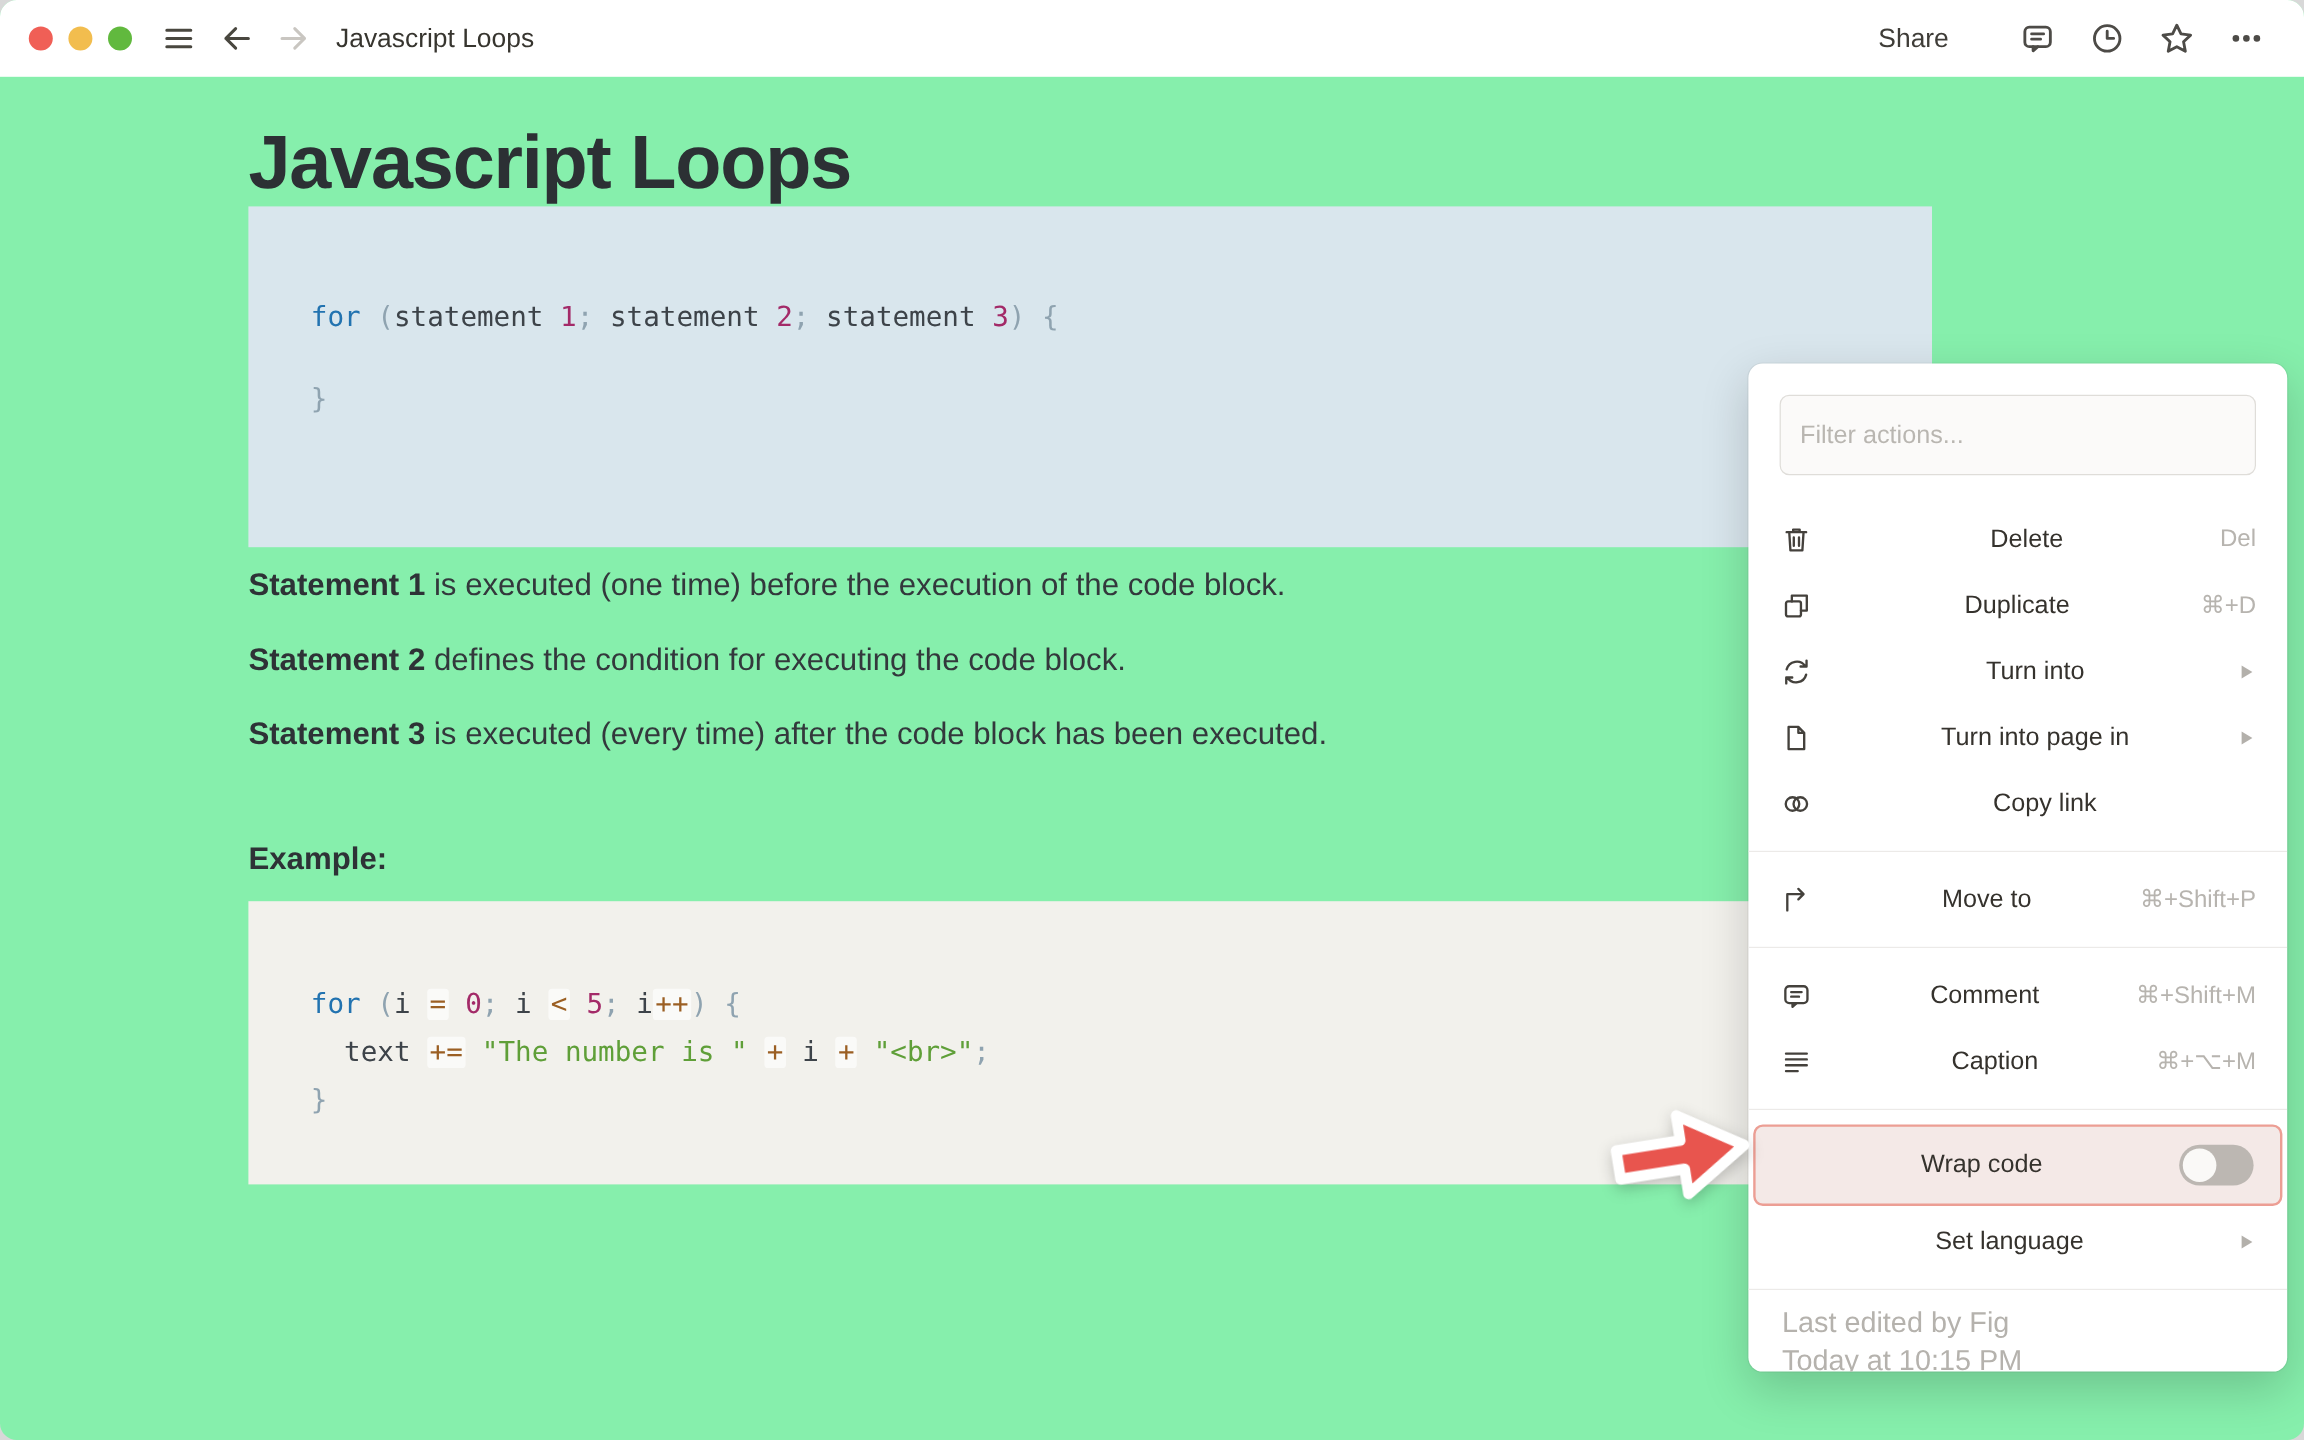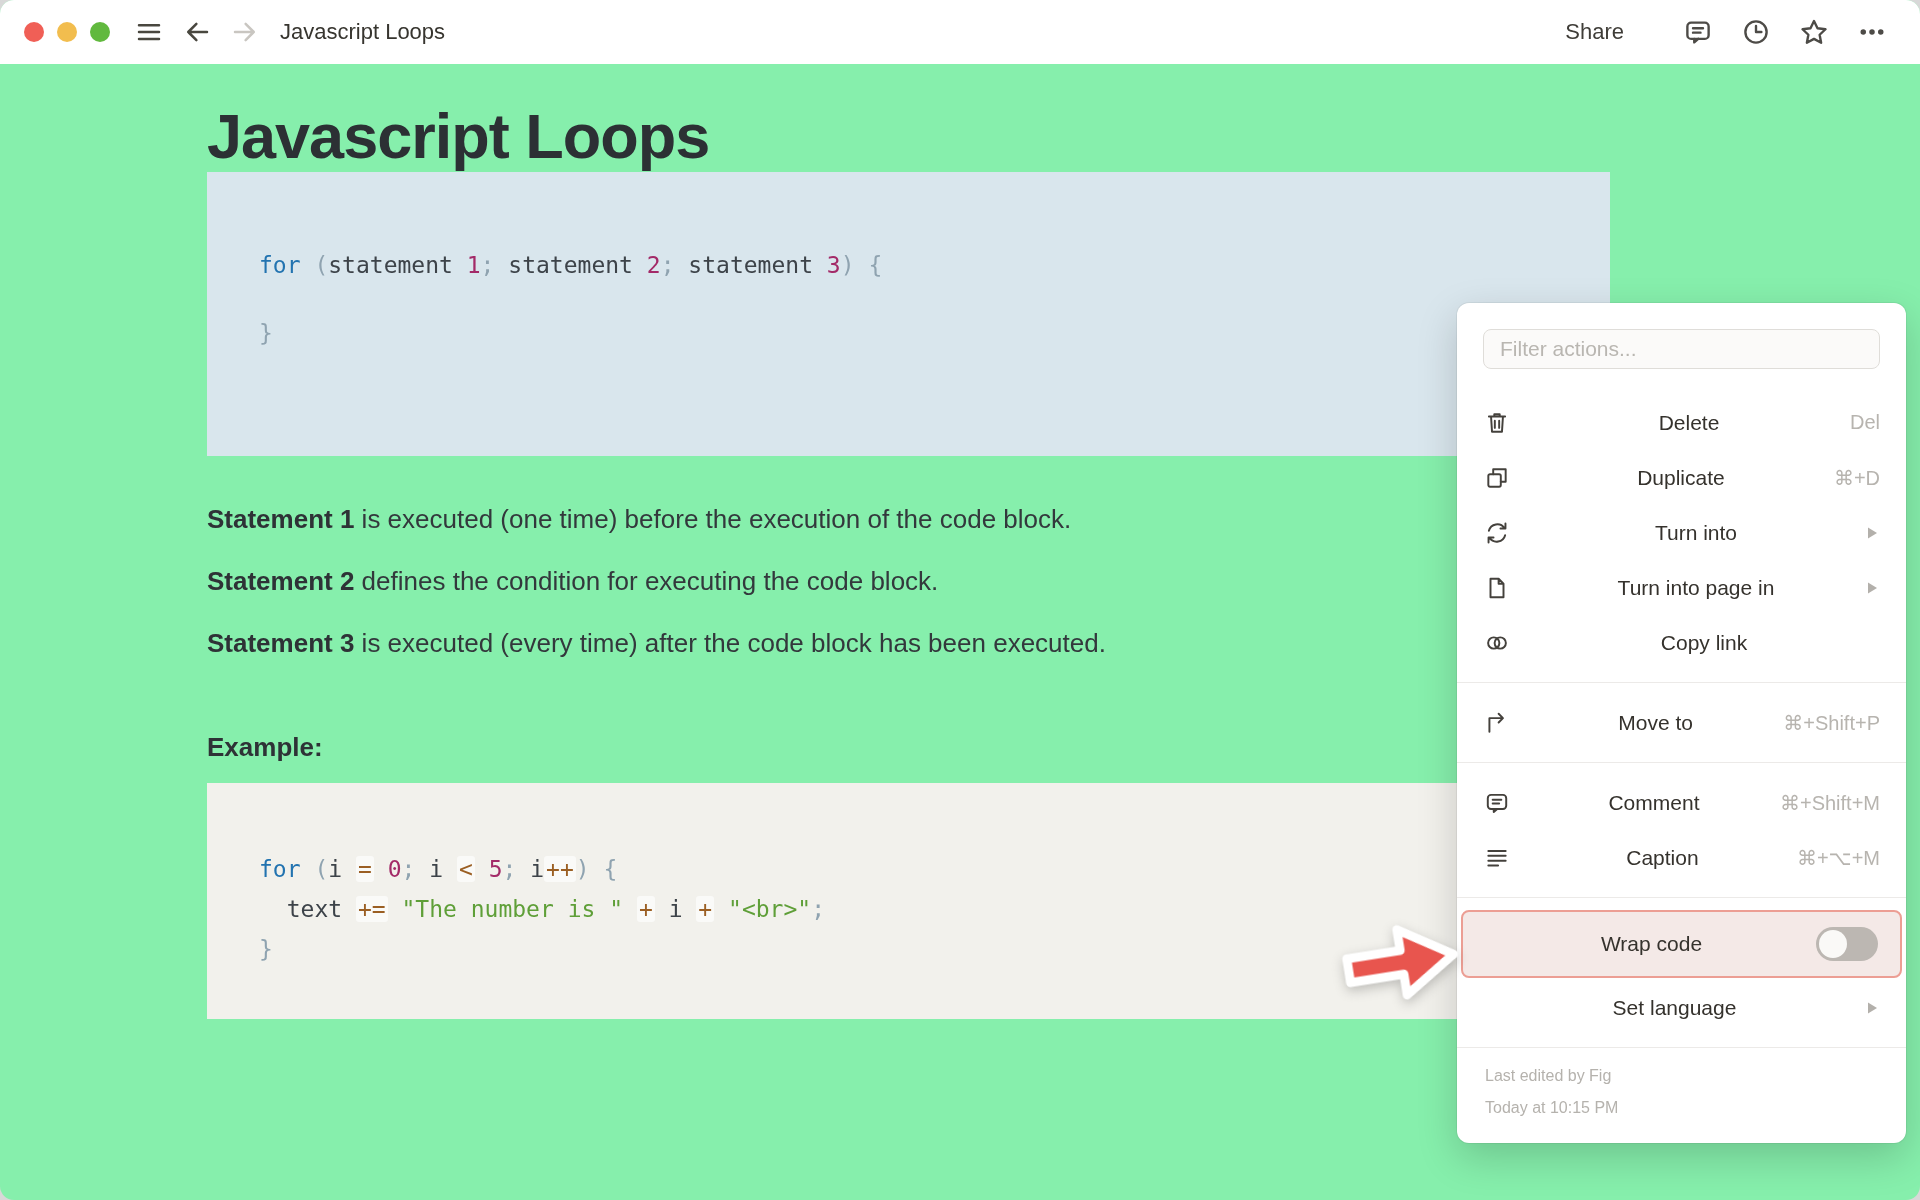--- a/index.html
+++ b/index.html
@@ -39,45 +39,45 @@
   .code-block.blue{background:var(--code-blue-bg);height:284px;padding:76px 0 0 52px;line-height:34px;}
   .code-block.gray{background:var(--code-gray-bg);height:236px;padding:66px 0 0 52px;line-height:40px;}
   .code-line{white-space:pre;}
   .tok-kw{color:var(--kw);}
   .tok-num{color:var(--num);}
   .tok-str{color:var(--str);}
   .tok-pun{color:var(--pun);}
   .tok-com{color:var(--com);}
   .tok-pl{color:var(--pl);}
   .tok-op{color:var(--op);background:rgba(255,255,255,.62);padding:0 2px;border-radius:3px;}
-  .paragraphs{margin-top:46px;}
+  .paragraphs{margin-top:14px;}
   .para{font-size:26px;line-height:34px;color:#33383c;margin-bottom:28px;}
   .para b{color:#2e3236;}
   .example-label{font-size:26px;font-weight:700;color:#2e3236;margin-top:72px;margin-bottom:20px;}
 
   
   .menu{position:absolute;left:1457px;top:303px;width:449px;height:840px;background:#fff;border-radius:12px;
         box-shadow:0 14px 40px rgba(0,0,0,.18),0 0 0 1px rgba(0,0,0,.05);z-index:20;overflow:hidden;padding-top:26px;}
-  .filter-input{display:block;width:calc(100% - 52px);margin:0 26px 26px 26px;height:40px;border:1px solid #dfddd9;
+  .filter-input{display:block;width:calc(100% - 52px);margin:0 26px 26px 26px;height:67px;border:1px solid #dfddd9;
         border-radius:8px;background:#fbfaf9;font-size:21px;color:#37352f;padding:0 16px;outline:none;
         font-family:"Liberation Sans",sans-serif;}
   .filter-input::placeholder{color:#b9b6b1;}
   .menu-item{height:55px;display:flex;align-items:center;padding:0 26px;cursor:default;text-align:center;}
   .mi-icon{width:27px;height:27px;margin-right:18px;display:flex;align-items:center;justify-content:center;flex:none;}
   .mi-icon svg{width:26px;height:26px;stroke:#44413c;stroke-width:1.8;fill:none;stroke-linecap:round;stroke-linejoin:round;}
   .mi-label{font-size:21px;color:#35322d;flex:1;white-space:nowrap;}
   .menu-item.no-icon .mi-label{padding-left:2px;}
   .mi-shortcut{font-size:20px;color:#b7b4af;}
   .mi-sub svg{width:16px;height:16px;display:block;}
   .mi-toggle{width:62px;height:34px;border-radius:17px;background:#bcb7b2;position:relative;flex:none;}
   .mi-toggle .knob{position:absolute;left:3px;top:3px;width:28px;height:28px;border-radius:50%;background:#faf9f7;}
   .menu-item.highlighted{height:68px;margin:2px 4px;border:2px solid var(--highlight-border);border-radius:8px;
         background:var(--highlight-bg);padding:0 22px;}
   .menu-divider{height:1px;background:#eceae8;margin:12px 0;}
-  .menu-meta{height:32px;display:flex;align-items:center;padding:0 28px;font-size:16px;color:#b5b2ad;white-space:nowrap;}
+  .menu-meta{height:32px;display:flex;align-items:center;padding:0 28px;font-size:24px;color:#b5b2ad;white-space:nowrap;}
 
   
   .annot-arrow{position:absolute;left:1338px;top:914px;width:132px;height:96px;z-index:30;transform:rotate(-9deg);
         filter:drop-shadow(0 4px 6px rgba(0,0,0,.22));pointer-events:none;}
 </style>
 </head>
 <body>
 
 <div class="window">
 

